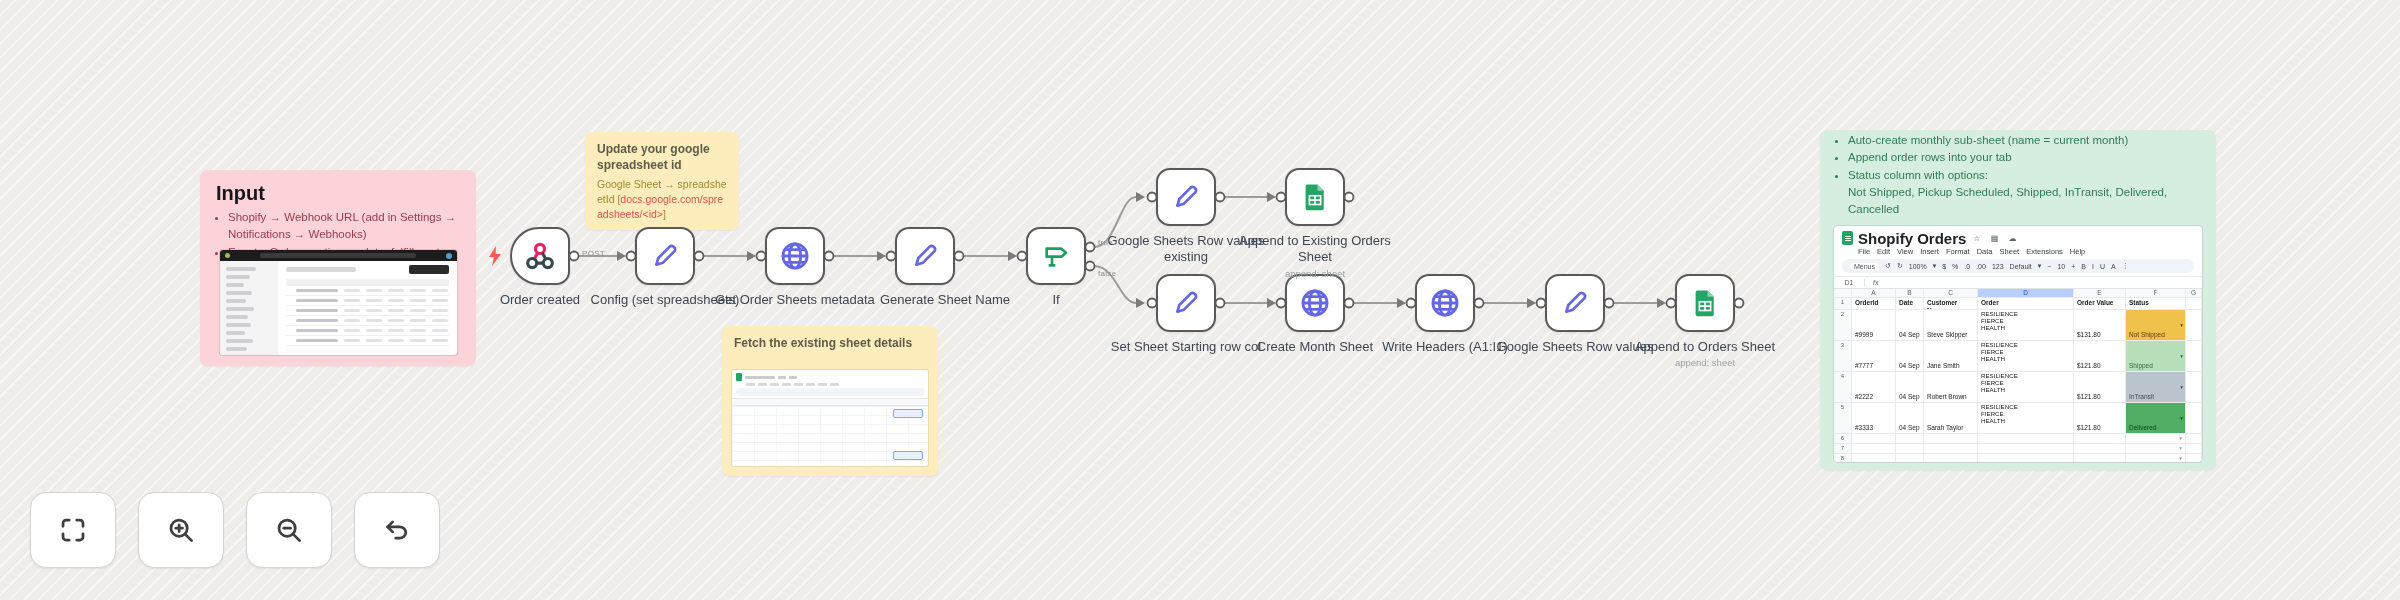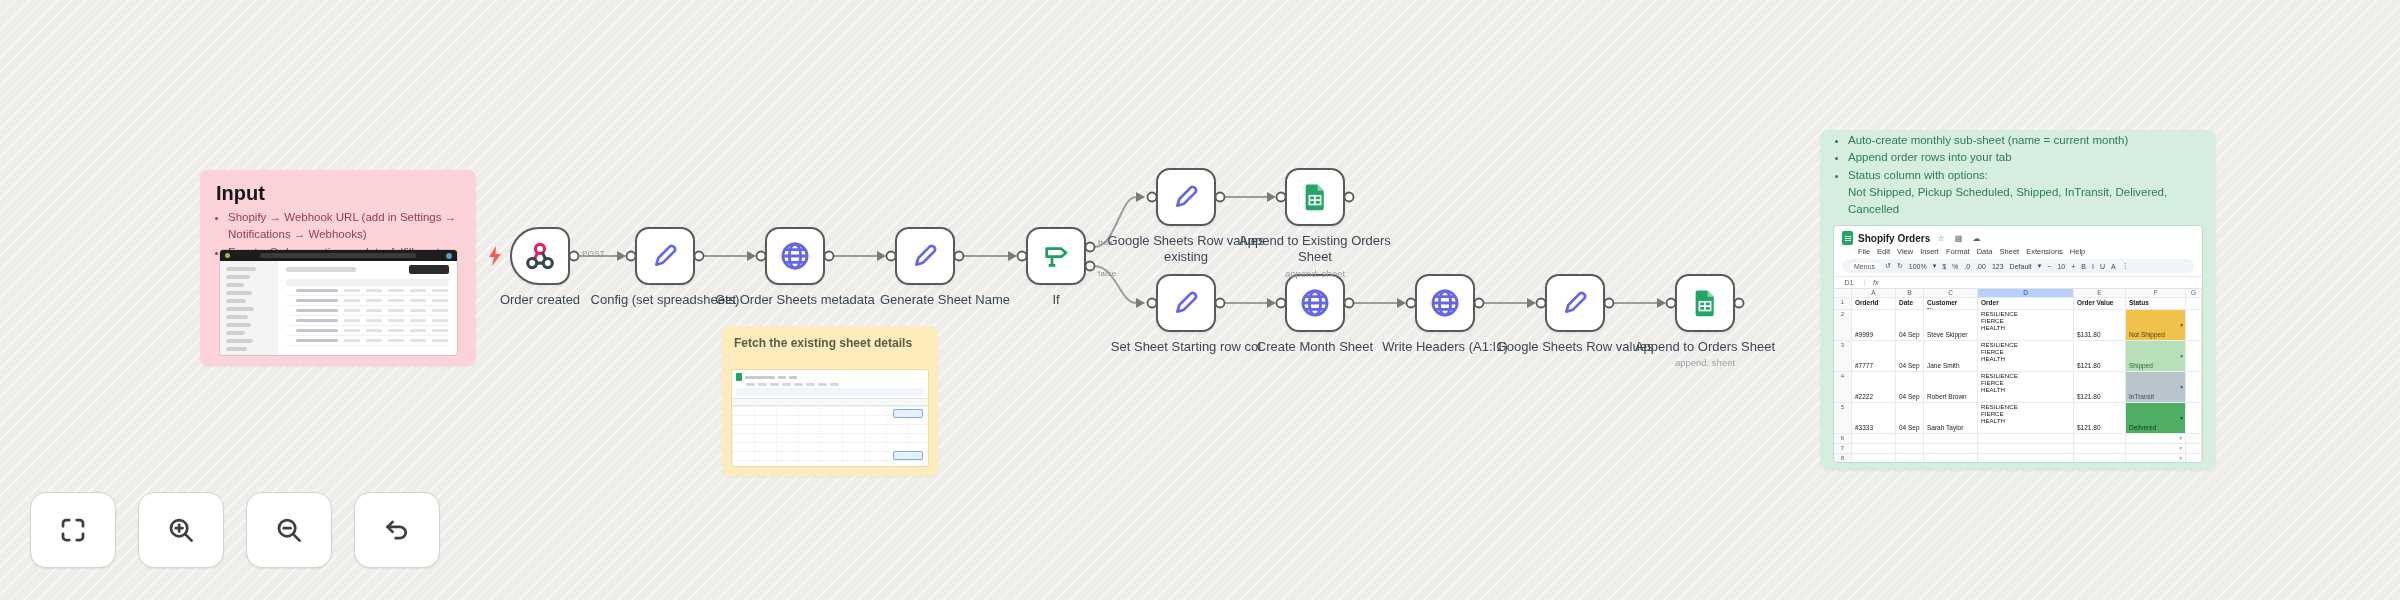--- a/index.html
+++ b/index.html
@@ -67,21 +67,21 @@
       repeating-linear-gradient(to right,#f4f6f8 0 1px,transparent 1px 22px);}
   .ms-chip{position:absolute;width:28px;height:7px;border:1px solid #7baaf7;background:#e8f0fe;border-radius:2px;}
 
   
   .gsheet{position:absolute;left:14px;top:96px;width:368px;height:236px;background:#fff;
     border-radius:4px;box-shadow:0 0 0 1px rgba(0,0,0,.09);overflow:hidden;color:#202124;}
   .gs-titlerow{display:flex;align-items:center;gap:5px;padding:4px 8px 0;height:16px;}
   .gs-icon{width:11px;height:14px;background:#23a566;border-radius:2px;position:relative;flex:0 0 auto;}
   .gs-icon:after{content:"";position:absolute;left:2.5px;top:4.5px;width:6px;height:5px;
     background:linear-gradient(#fff,#fff) 0 0/6px 1px no-repeat,linear-gradient(#fff,#fff) 0 2px/6px 1px no-repeat,linear-gradient(#fff,#fff) 0 4px/6px 1px no-repeat;}
-  .gs-title{font-size:10px;font-weight:bold;color:#202124;}
+  .gs-title{font-size:15px;font-weight:bold;color:#202124;}
   .gs-hicons{font-size:8px;color:#5f6368;letter-spacing:4px;margin-left:2px;}
   .gs-menu{display:flex;gap:7px;padding:1px 8px 2px 24px;font-size:7.5px;color:#3c4043;}
   .gs-toolbar{display:flex;align-items:center;gap:6px;height:14px;margin:1px 8px 3px;background:#f0f4f9;
     border-radius:7px;padding:0 8px;font-size:7px;color:#444;white-space:nowrap;overflow:hidden;}
   .gs-toolbar .pill{background:#fff;border-radius:6px;padding:0 4px;color:#555;}
   .gs-formula{display:flex;align-items:center;height:11px;border-top:1px solid #e8eaed;border-bottom:1px solid #e0e2e5;
     font-size:7px;color:#5f6368;}
   .gs-namebox{width:30px;text-align:center;border-right:1px solid #e0e2e5;}
   .gs-fx{font-style:italic;margin-left:8px;}
   .sg-row{display:grid;grid-template-columns:18px 44px 28px 54px 96px 52px 60px 16px;}
@@ -247,20 +247,24 @@
                 <span class="c"></span>
                 <span class="c"></span>
                 <span class="c"></span>
               </div>
             </div>
         </div>
       </div>
     </div>
   </div>
 
+  <div class="note note-yellow" style="left:585px;top:132px;width:154px;height:98px;">
+    <h3>Update your google spreadsheet id</h3>
+    <p><span>Google Sheet → spreadsheetId [</span><span class="lnk">docs.google.com/spreadsheets/&lt;id&gt;</span><span>]</span></p>
+  </div>
 
   <div class="note note-yellow" style="left:722px;top:326px;width:216px;height:150px;">
     <h3>Fetch the existing sheet details</h3>
     <div class="mini-sheet">
       <div class="ms-title">
           <span class="ms-icon"></span>
           <i style="width:30px;"></i>
           <i style="width:8px;"></i>
           <i style="width:8px;"></i>
         </div>

